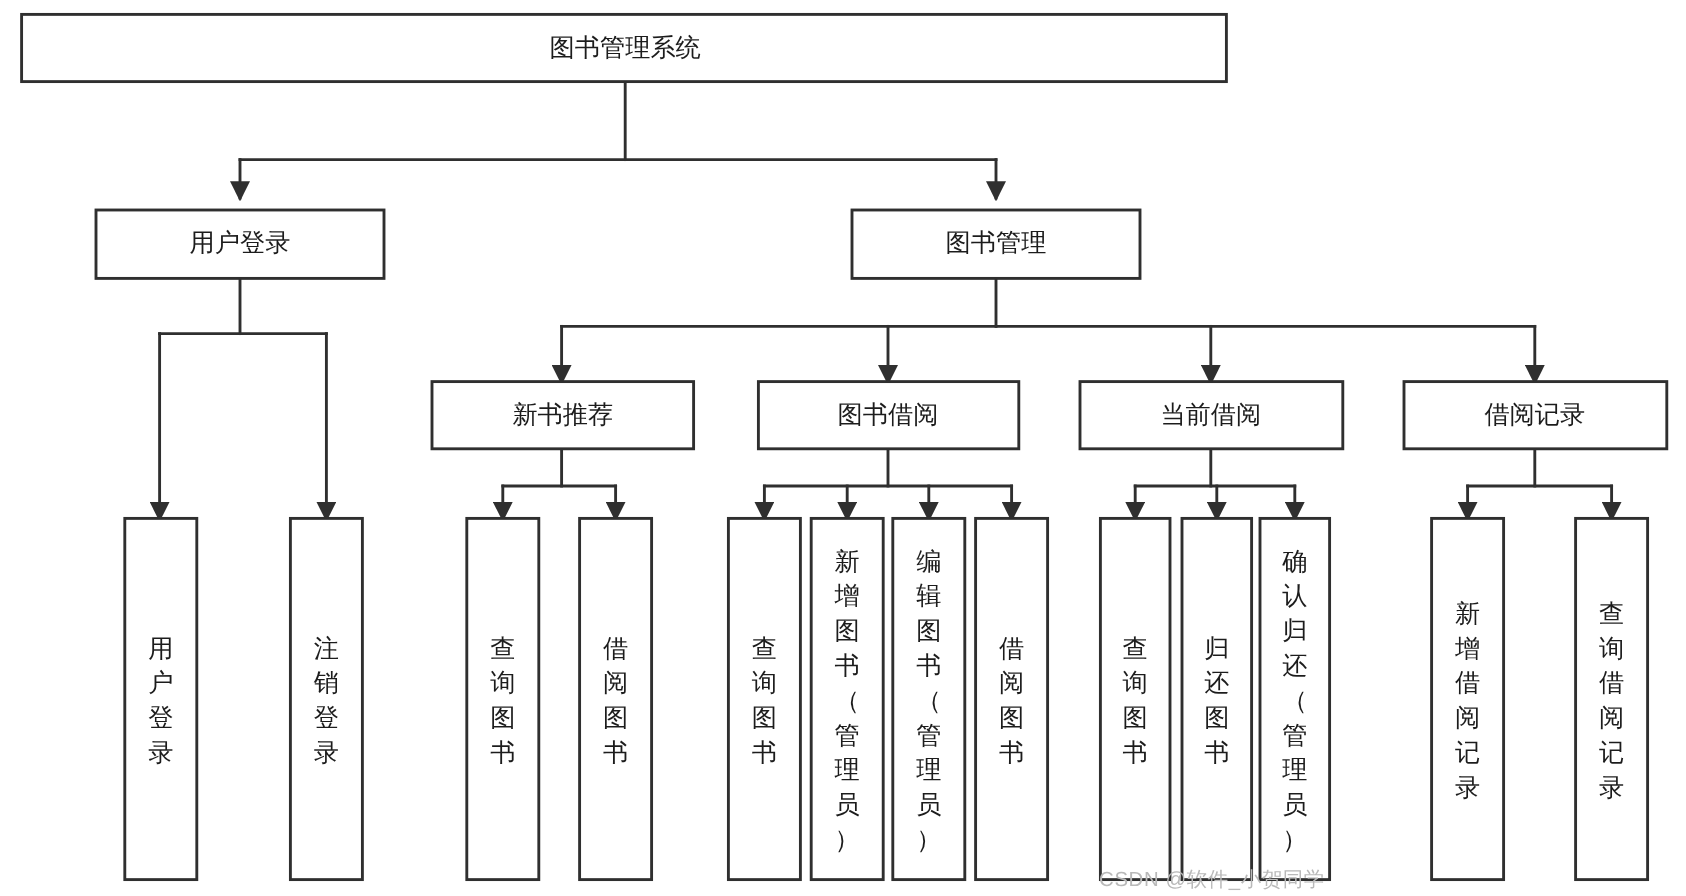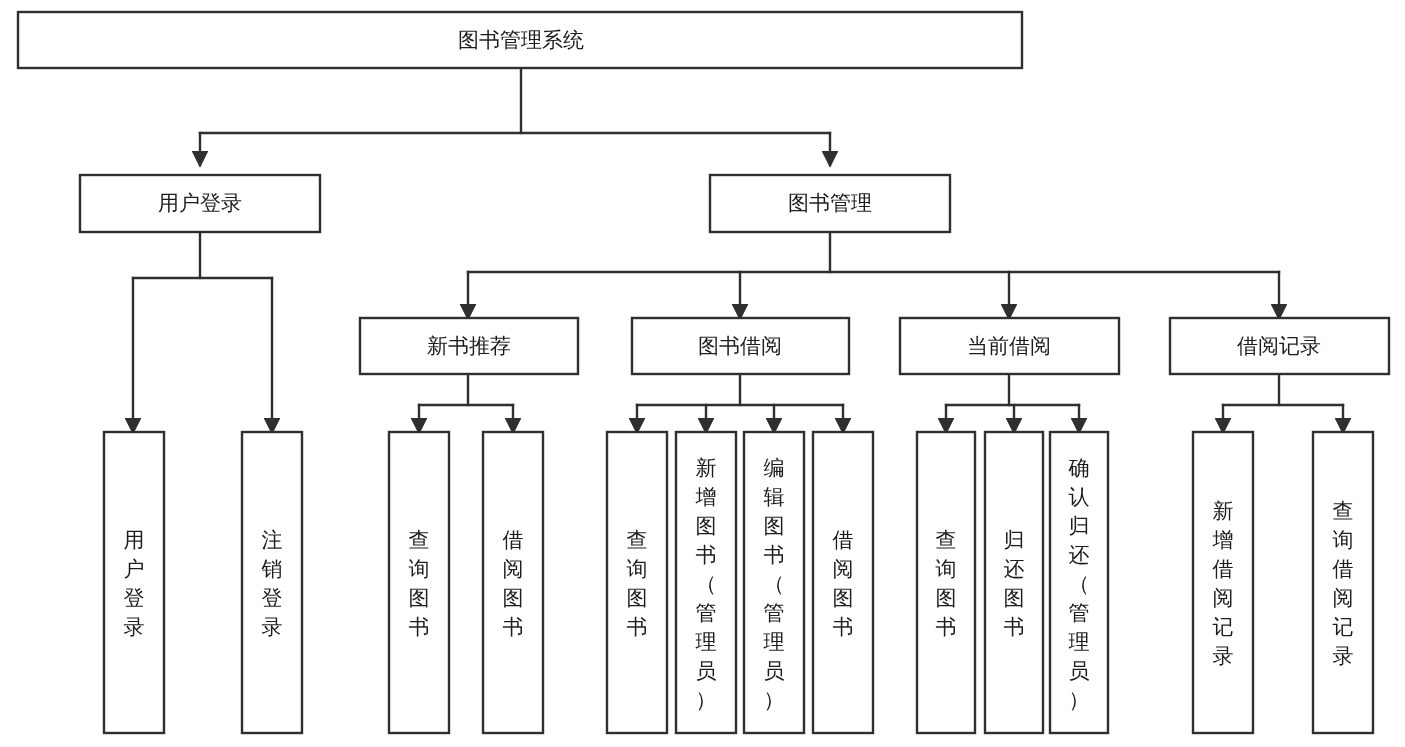--- a/index.html
+++ b/index.html
@@ -199,13 +199,14 @@
           <rect class="node-box" x="1193" y="432" width="60" height="301"></rect>
           <text class="node-label-vertical" x="1223" y="518.12"><tspan x="1223">新</tspan><tspan x="1223" dy="29">增</tspan><tspan x="1223" dy="29">借</tspan><tspan x="1223" dy="29">阅</tspan><tspan x="1223" dy="29">记</tspan><tspan x="1223" dy="29">录</tspan></text>
         </g>
         <g>
           <rect class="node-box" x="1313" y="432" width="60" height="301"></rect>
           <text class="node-label-vertical" x="1343" y="518.12"><tspan x="1343">查</tspan><tspan x="1343" dy="29">询</tspan><tspan x="1343" dy="29">借</tspan><tspan x="1343" dy="29">阅</tspan><tspan x="1343" dy="29">记</tspan><tspan x="1343" dy="29">录</tspan></text>
         </g>
       </g>
   </svg>
 
+  <div class="watermark">CSDN @软件_小贺同学</div>
 </div>
 
 </body></html>

